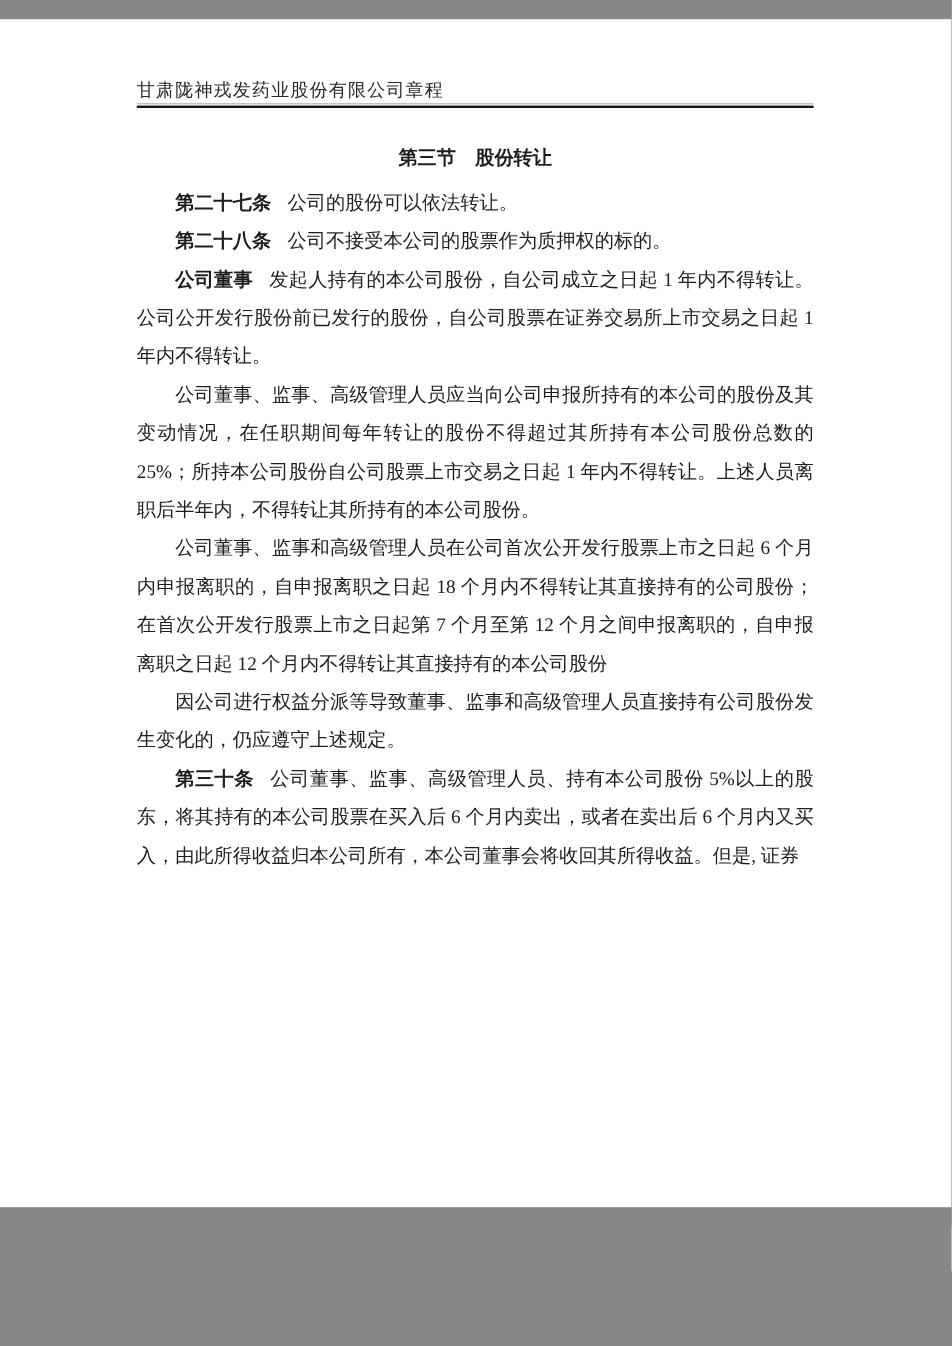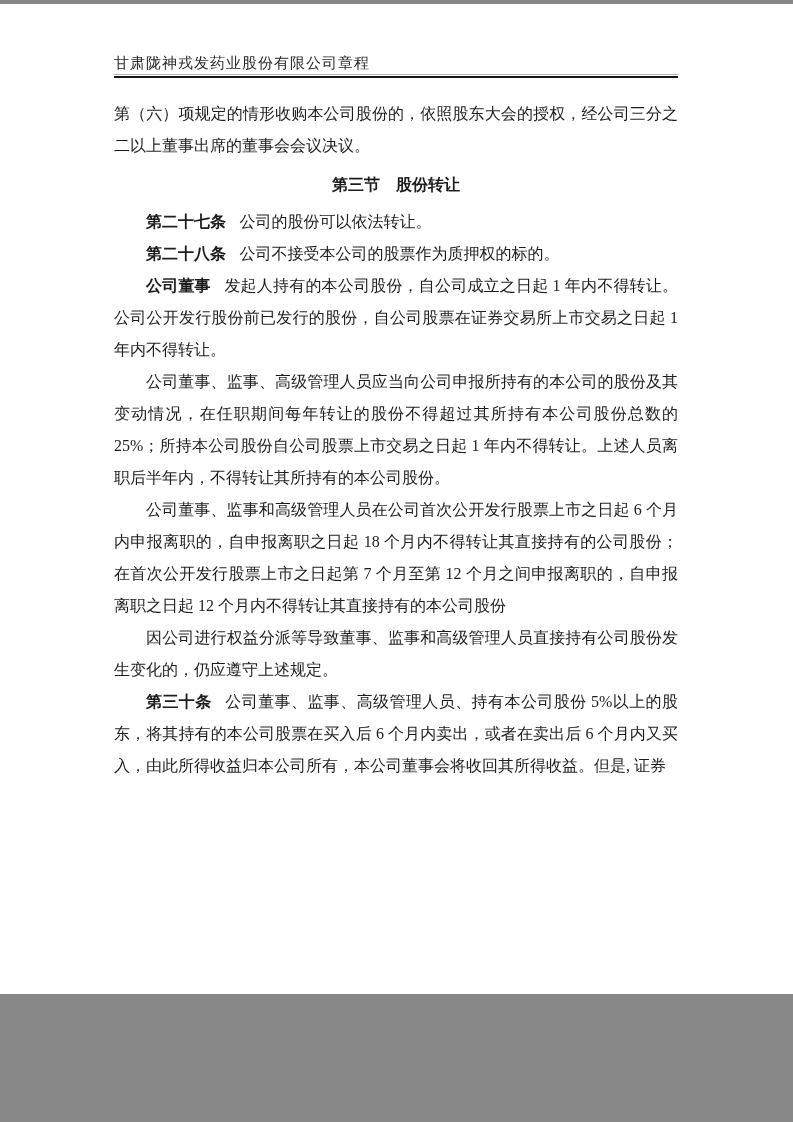--- a/index.html
+++ b/index.html
@@ -1,21 +1,21 @@
 <!DOCTYPE html>
 <html><head>
 <meta charset="utf-8">
 <style>
   * { margin: 0; padding: 0; box-sizing: border-box; }
   html, body { background: #888; }
   .page {
     position: relative;
     width: 793px;
     height: 990px;
-    margin: 4px auto;
+    margin: 16px auto;
     background: #ffffff;
     font-family: "Liberation Serif", "DejaVu Serif", serif;
     color: #1d1d1d;
     overflow: hidden;
     padding-left: 16px;
   }
   .header-title {
     position: absolute;
     left: 114px;
     top: 50px;
@@ -86,21 +86,20 @@
 </head>
 <body>
 
 <div class="page">
 
   <div class="header-title">甘肃陇神戎发药业股份有限公司章程</div>
 
   <div class="header-rule"></div>
 
   <div class="content">
-      <p class="no-indent"><span>第（六）项规定的情形收购本公司股份的，依照股东大会的授权，经公司三分之二以上董事出席的董事会会议决议。</span></p>
       <p class="heading">第三节　股份转让</p>
       <p class=""><b class="lead">第二十七条</b><span>公司的股份可以依法转让。</span></p>
       <p class=""><b class="lead">第二十八条</b><span>公司不接受本公司的股票作为质押权的标的。</span></p>
       <p class=""><b class="lead">公司董事</b><span>发起人持有的本公司股份，自公司成立之日起 1 年内不得转让。公司公开发行股份前已发行的股份，自公司股票在证券交易所上市交易之日起 1 年内不得转让。</span></p>
       <p class=""><span>公司董事、监事、高级管理人员应当向公司申报所持有的本公司的股份及其变动情况，在任职期间每年转让的股份不得超过其所持有本公司股份总数的 25%；所持本公司股份自公司股票上市交易之日起 1 年内不得转让。上述人员离职后半年内，不得转让其所持有的本公司股份。</span></p>
       <p class=""><span>公司董事、监事和高级管理人员在公司首次公开发行股票上市之日起 6 个月内申报离职的，自申报离职之日起 18 个月内不得转让其直接持有的公司股份；在首次公开发行股票上市之日起第 7 个月至第 12 个月之间申报离职的，自申报离职之日起 12 个月内不得转让其直接持有的本公司股份</span></p>
       <p class=""><span>因公司进行权益分派等导致董事、监事和高级管理人员直接持有公司股份发生变化的，仍应遵守上述规定。</span></p>
       <p class=""><b class="lead">第三十条</b><span>公司董事、监事、高级管理人员、持有本公司股份 5%以上的股东，将其持有的本公司股票在买入后 6 个月内卖出，或者在卖出后 6 个月内又买入，由此所得收益归本公司所有，本公司董事会将收回其所得收益。但是, 证券</span></p>
     </div>
 

